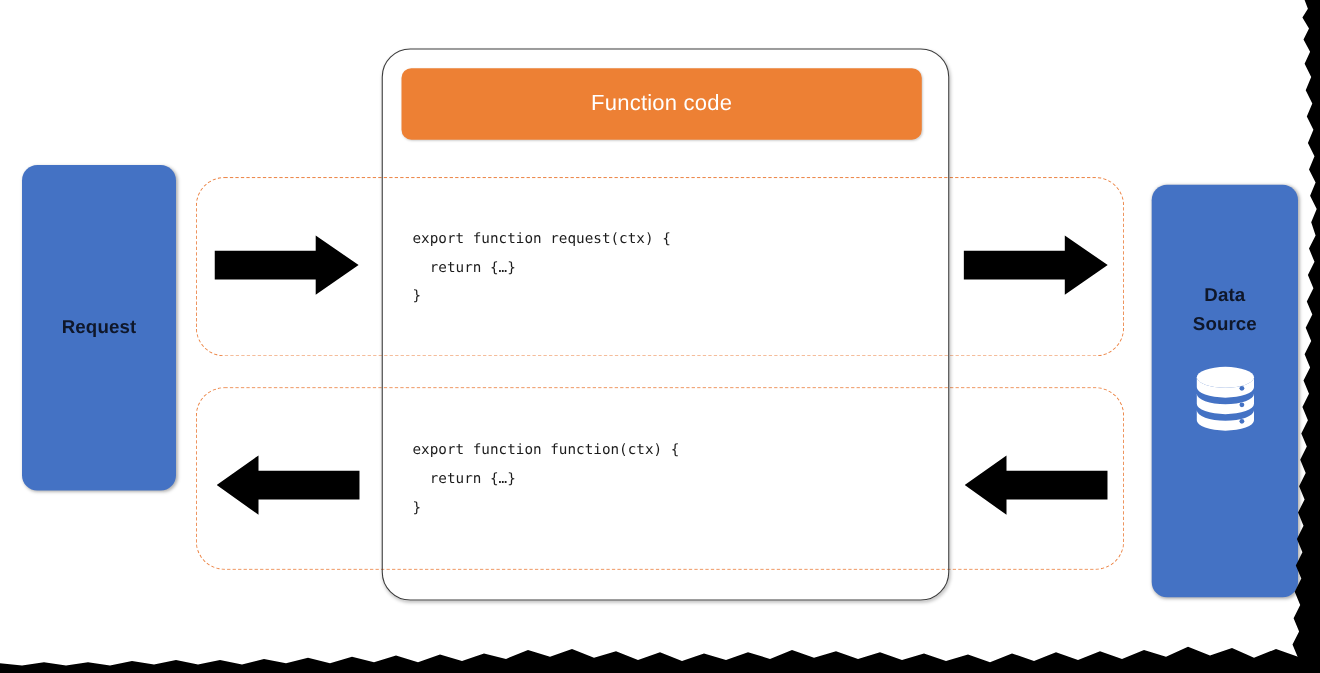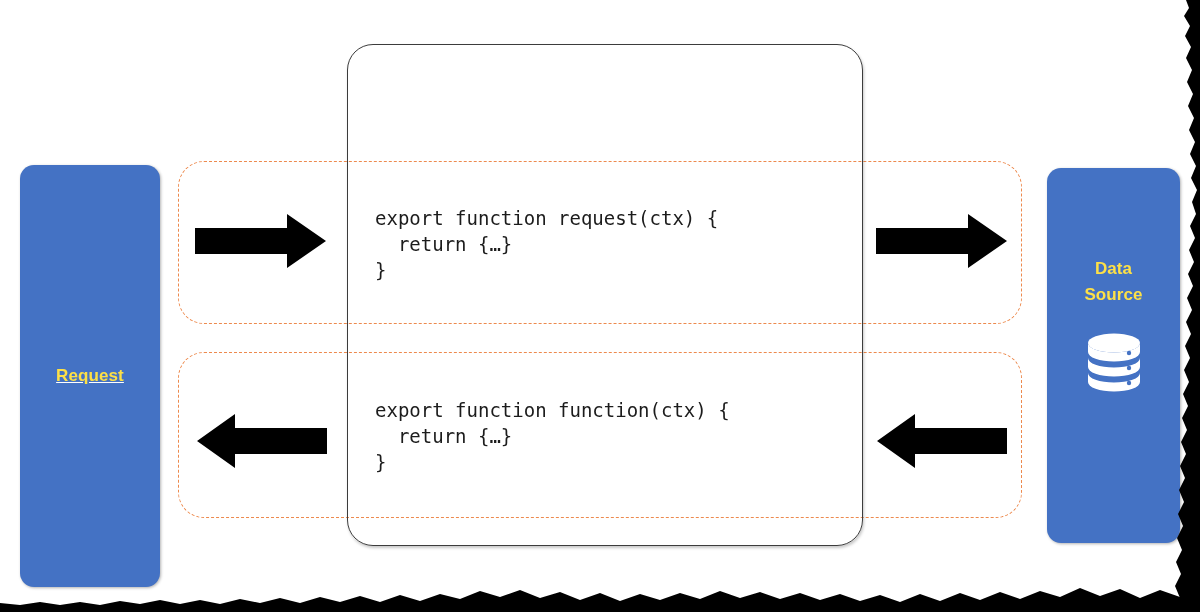--- a/index.html
+++ b/index.html
@@ -27,29 +27,28 @@
     flex-direction: column;
     align-items: center;
     justify-content: center;
     text-align: center;
   }
   .side-label {
     font-size: 17px;
     font-weight: 600;
     line-height: 1.55;
     letter-spacing: .1px;
-    color: #fde047;
+    color: #0f172a;
   }
 
   #request-box {
     left: 20px;
-    top: 165px;
+    top: 150px;
     width: 140px;
-    height: 422px;
-    text-decoration: underline;
+    height: 296px;
   }
 
   #datasource-box {
     left: 1047px;
     top: 168px;
     width: 133px;
     height: 375px;
     justify-content: flex-start;
     padding-top: 88px;
     box-sizing: border-box;
@@ -103,21 +102,21 @@
     box-sizing: border-box;
     background: transparent;
   }
   #lane-request  { top: 161px; height: 163px; }
   #lane-response { top: 352px; height: 166px; }
 
   
   .code-block {
     position: absolute;
     font-family: "DejaVu Sans Mono", "Liberation Mono", monospace;
-    font-size: 19px;
+    font-size: 13px;
     line-height: 26px;
     color: #1c1c1c;
     white-space: pre;
     letter-spacing: 0px;
   }
   #code-request  { left: 375px; top: 205px; }
   #code-response { left: 375px; top: 397px; }
 
   
   .arrow { position: absolute; }
@@ -148,20 +147,23 @@
   <div class="side-box" id="request-box">
     <span class="side-label">Request</span>
   </div>
 
   <div class="lane" id="lane-request"></div>
 
   <div class="lane" id="lane-response"></div>
 
   <div id="function-box"></div>
 
+  <div id="function-header">
+    <span id="function-header-label">Function code</span>
+  </div>
 
   <div class="code-block" id="code-request">export function request(ctx) {
   return {…}
 }</div>
 
   <div class="code-block" id="code-response">export function function(ctx) {
   return {…}
 }</div>
 
   <svg class="arrow" style="left:195px; top:212px;" width="132" height="58" viewBox="0 0 132 58">

